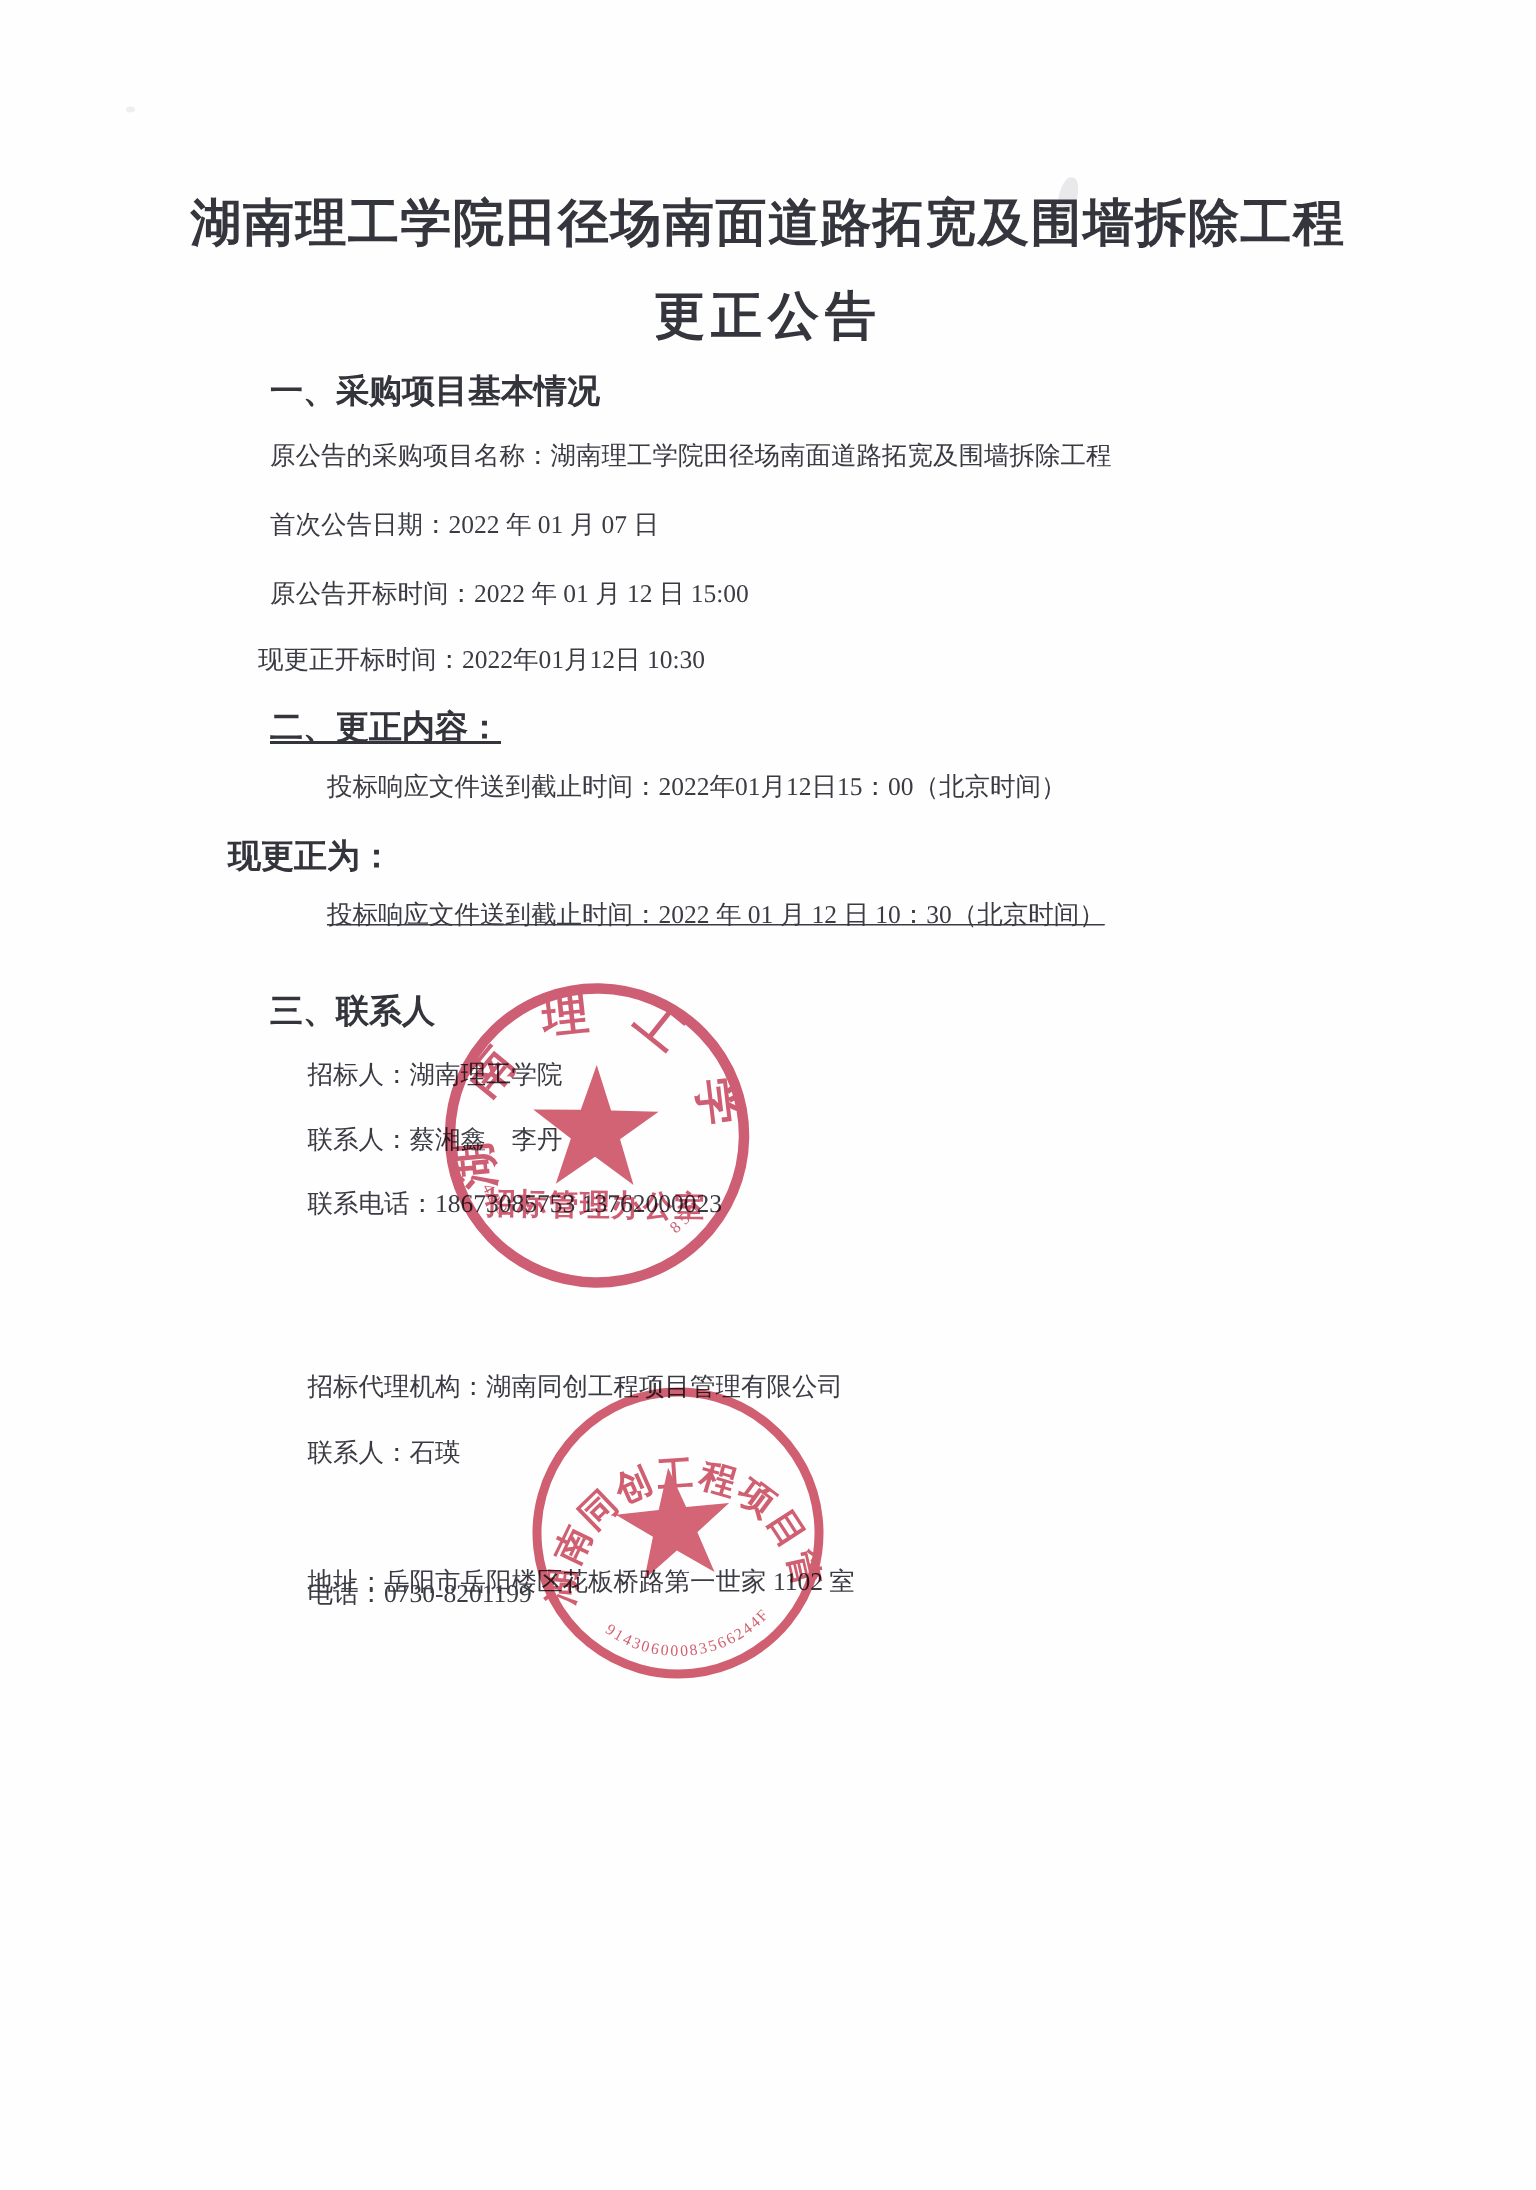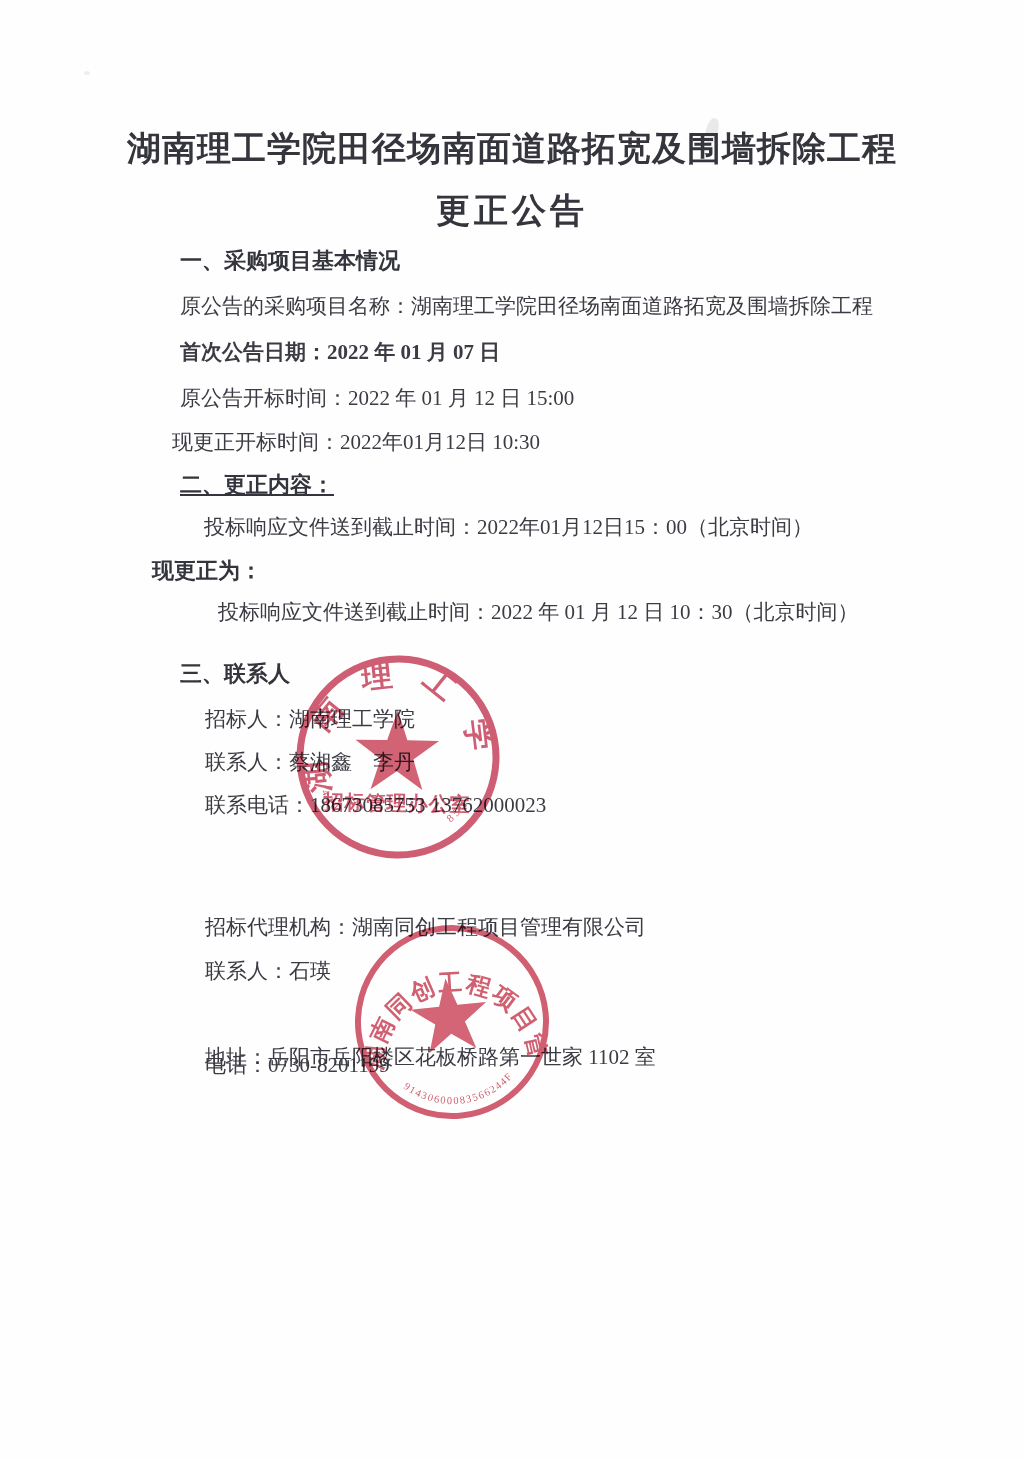--- a/index.html
+++ b/index.html
@@ -26,32 +26,32 @@
     position:absolute; top:126px; left:0; width:100%;
     text-align:center; font-size:34px; font-weight:bold;
     letter-spacing:1px; color:#34353d;
   }
   .title2 {
     position:absolute; top:188px; left:0; width:100%;
     text-align:center; font-size:34px; font-weight:bold;
     letter-spacing:4px; color:#34353d;
   }
 
-  .line { position:absolute; font-size:21px; white-space:nowrap; }
+  .line { position:absolute; font-size:17px; white-space:nowrap; }
   .bold { font-weight:bold; font-size:22px; color:#33343c; }
 
   .l-s1h  { left:180px; top:246px;text-align:center; }
   .l-s1a  { left:180px; top:292px; }
-  .l-s1b  { left:180px; top:338px;font-weight:bold; }
+  .l-s1b  { left:180px; top:338px; }
   .l-s1c  { left:180px; top:384px; }
   .l-s1d  { left:172px; top:428px; }
   .l-s2h  { left:180px; top:470px;text-decoration:underline; }
-  .l-s2a  { left:204px; top:513px; }
+  .l-s2a  { left:218px; top:513px; }
   .l-s2b  { left:152px; top:556px; }
-  .l-s2c  { left:218px; top:598px; }
+  .l-s2c  { left:218px; top:598px;text-decoration:underline; }
   .l-s3h  { left:180px; top:659px; }
   .l-s3a  { left:205px; top:705px; }
   .l-s3b  { left:205px; top:748px; }
   .l-s3c  { left:205px; top:791px; }
   .l-s3d  { left:205px; top:834px; }
   .l-s3e  { left:205px; top:913px; }
   .l-s3f  { left:205px; top:957px; }
   .l-s3g  { left:205px; top:1051px; }
   .l-s3i  { left:205px; top:1043px; }
 

